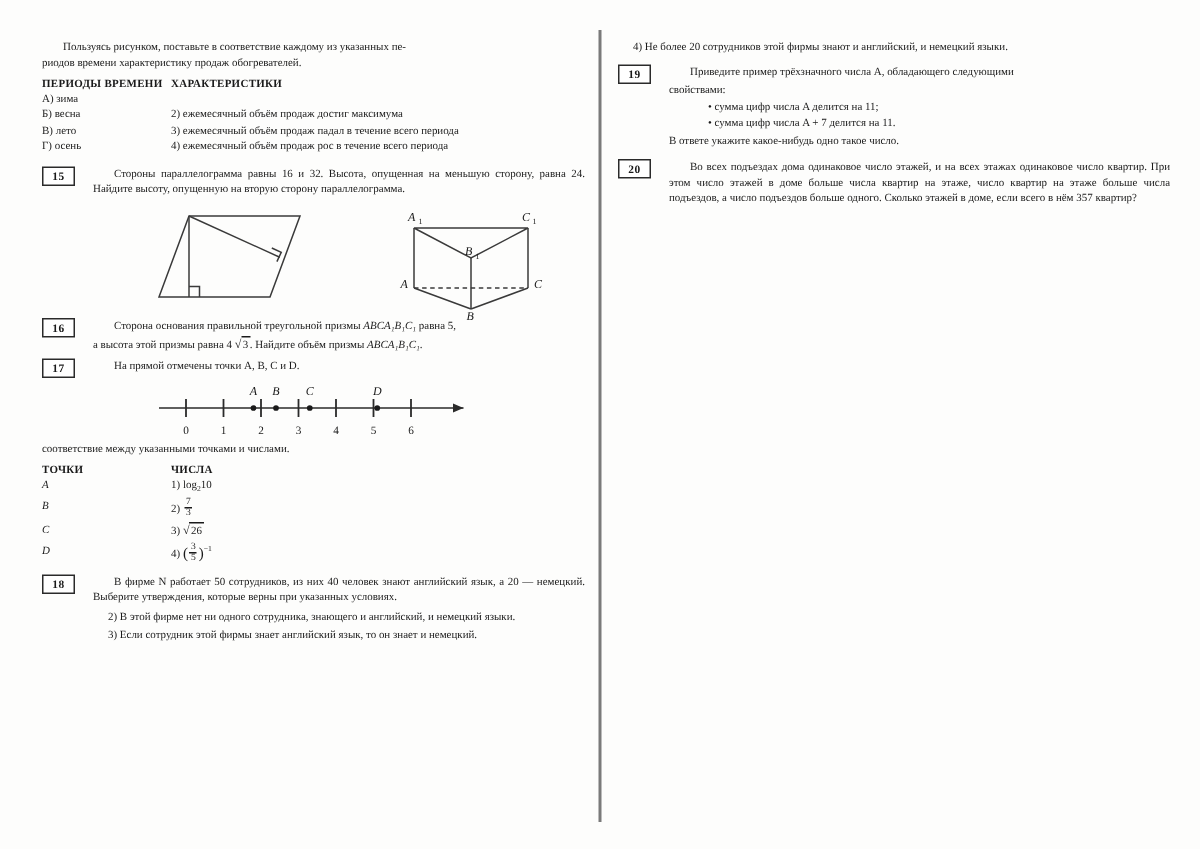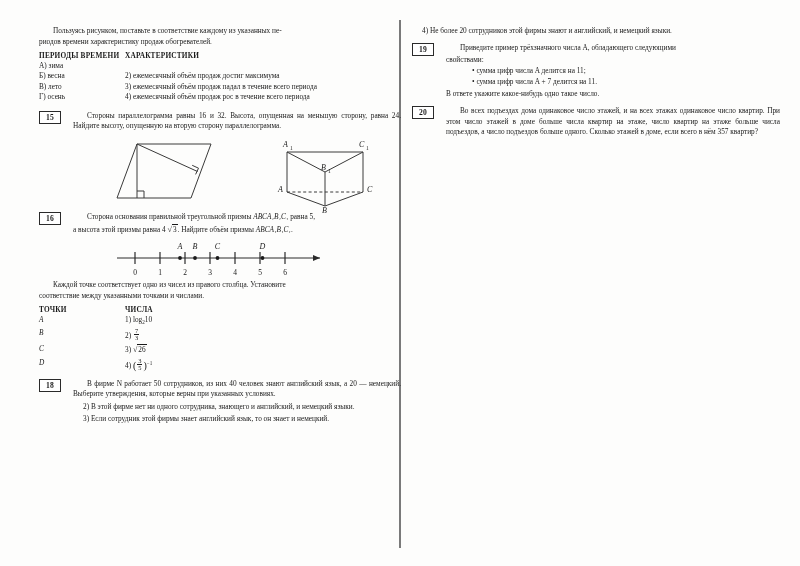--- a/index.html
+++ b/index.html
@@ -15,21 +15,21 @@
     position:absolute;inset:0;
     background:#fdfdfc;
   }
   .col{
     position:absolute;
     top:0;
     font-size:7.3px;
     line-height:1.42;
     text-align:justify;
   }
-  .col-left{left:39px;width:362px;}
+  .col-left{left:28px;width:362px;}
   .col-right{left:412px;width:368px;}
   .divider{
     position:absolute;
     left:399px;top:20px;
     width:1.5px;height:528px;
     background:#7a7a7a;
   }
   .task{position:relative;margin-bottom:3px;}
   .numbox{
     position:absolute;
@@ -152,20 +152,26 @@
     </div>
 
     <div class="task" style="margin-top:2px;">
       <div class="numbox">16</div>
       <div class="body">
         <p class="ind"><span>Сторона основания правильной треугольной призмы </span><i>ABCA₁B₁C₁</i><span> равна 5,</span></p>
         <p><span>а высота этой призмы равна 4</span>&nbsp;<span class="rad"><span class="sym">√</span><span class="val">3</span></span><span>. Найдите объём призмы </span><i>ABCA₁B₁C₁</i><span>.</span></p>
       </div>
     </div>
 
+    <div class="task" style="margin-top:4px;">
+      <div class="numbox">17</div>
+      <div class="body">
+        <p class="ind">На прямой отмечены точки A, B, C и D.</p>
+      </div>
+    </div>
 
     <div class="nlwrap">
       <svg width="230" height="40" viewBox="0 0 230 40">
         <line x1="12" y1="20" x2="215" y2="20" stroke="#2a2a2a" stroke-width="1"></line>
         <polygon points="215,20 208,17 208,23" fill="#2a2a2a"></polygon>
         <g stroke="#2a2a2a" stroke-width="1.2">
           <line x1="30" y1="14" x2="30" y2="26"></line>
           <line x1="55" y1="14" x2="55" y2="26"></line>
           <line x1="80" y1="14" x2="80" y2="26"></line>
           <line x1="105" y1="14" x2="105" y2="26"></line>
@@ -192,21 +198,20 @@
           <text x="75" y="11">A</text>
           <text x="90" y="11">B</text>
           <text x="112.5" y="11">C</text>
           <text x="157.5" y="11">D</text>
         </g>
       </svg>
     </div>
 
     <div class="task">
       <div class="body nonum">
-        <p class="ind">Каждой точке соответствует одно из чисел из правого столбца. Установите</p>
         <p>соответствие между указанными точками и числами.</p>
         <div class="hdrow">
           <div class="c1">ТОЧКИ</div>
           <div class="c2">ЧИСЛА</div>
         </div>
         <div class="matchrow">
           <div class="c1"><i>A</i></div>
           <div class="c2">
             <span>1)</span>
             log<sub>2</sub><span>10</span>

